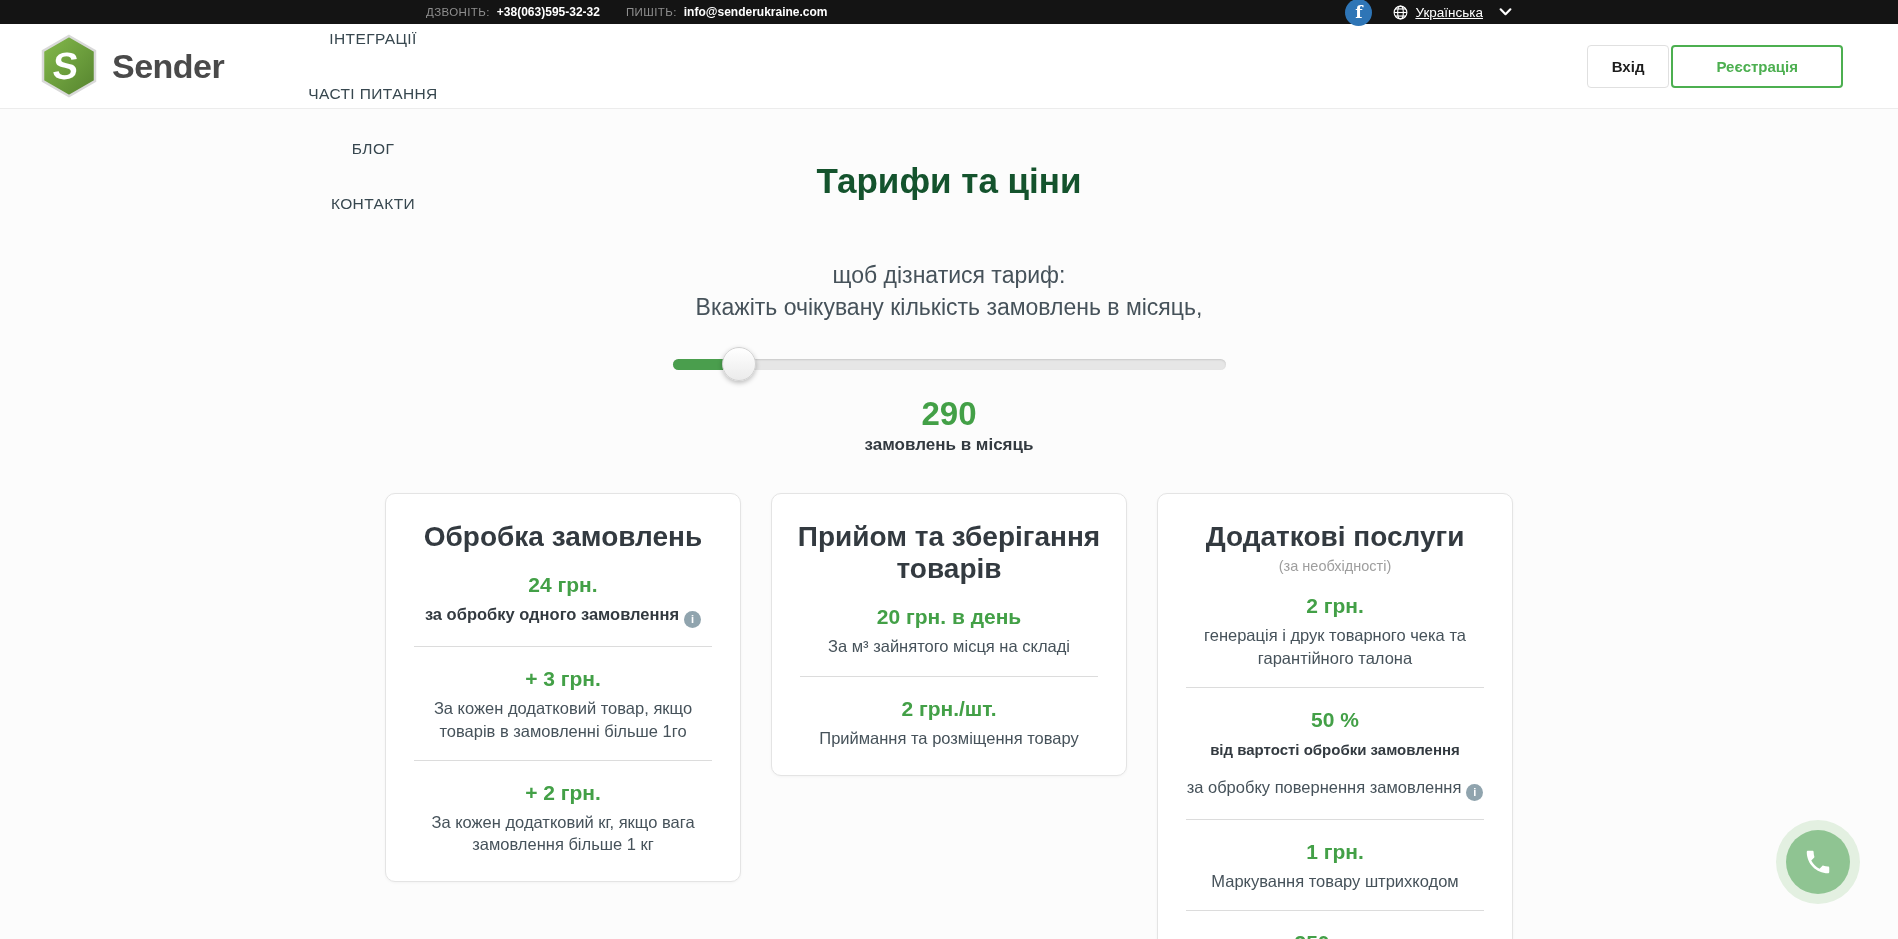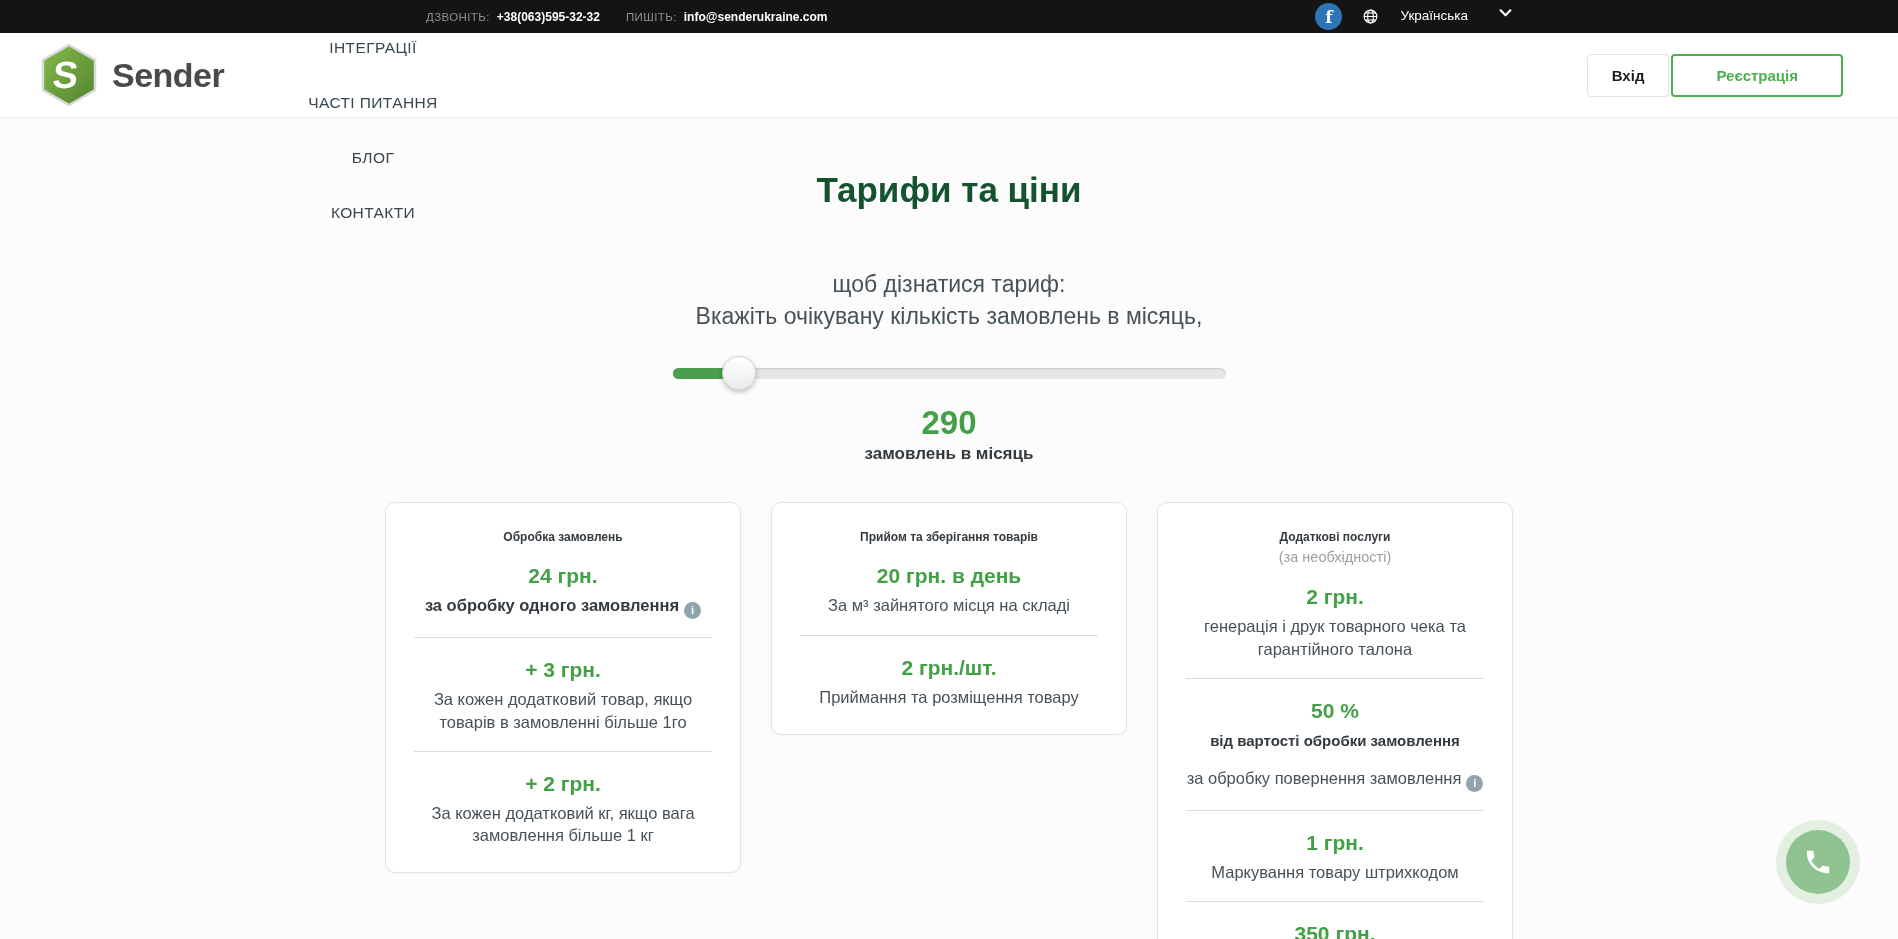--- a/index.html
+++ b/index.html
@@ -3,30 +3,30 @@
 <meta charset="utf-8">
 <style>
   * { margin:0; padding:0; box-sizing:border-box; }
   html,body { width:1898px; height:939px; }
   body {
     font-family:"Liberation Sans","DejaVu Sans",sans-serif;
     background:#fcfcfc; color:#37474f; overflow:hidden; position:relative;
   }
 
   
-  .topbar { height:33px; background:#141414; display:flex; align-items:center; }
+  .topbar { height:24px; background:#141414; display:flex; align-items:center; }
   .topbar-contacts { display:flex; align-items:center; gap:26px; margin-left:426px; }
   .contact { display:flex; align-items:baseline; gap:7px; }
   .contact-label { color:#8f8f8f; font-size:11.5px; letter-spacing:.4px; }
   .contact-value { color:#ffffff; font-size:12px; font-weight:bold; text-decoration:none; }
   .topbar-right { margin-left:auto; margin-right:386px; display:flex; align-items:center; gap:20px; }
   .fb-circle { width:27px; height:27px; border-radius:50%; background:#2e75b6; color:#fff;
     display:flex; align-items:center; justify-content:center;
     font-family:"DejaVu Serif",serif; font-weight:bold; font-size:17px; cursor:pointer; }
-  .lang-switch { display:flex; align-items:flex-start; gap:21px; color:#fff; font-size:13.5px; cursor:pointer; }
+  .lang-switch { display:flex; align-items:center; gap:6px; color:#fff; font-size:13.5px; cursor:pointer;text-decoration:underline; }
   .lang-switch svg { display:block; }
   .chevron { margin-left:10px; }
 
   
   .header { height:85px; background:#fff; border-bottom:1px solid #ececec;
     display:flex; align-items:center; padding:0 55px 0 40px; }
   .logo { display:flex; align-items:center; gap:14px; cursor:pointer; }
   .logo-text { font-size:34px; font-weight:bold; color:#4a4a4a; letter-spacing:-.5px; }
   .nav { display:flex; align-items:center; gap:37px; margin-left:84px;flex-direction:column; }
   .nav-item { font-size:15.5px; color:#37474f; letter-spacing:.4px; cursor:pointer; white-space:nowrap; }
@@ -49,21 +49,21 @@
   .slider-thumb { position:absolute; left:12%; top:0; transform:translateX(-50%);
     width:34px; height:34px; border-radius:50%; background:linear-gradient(#ffffff,#ebebeb);
     border:1px solid #d2d2d2; box-shadow:0 2px 5px rgba(0,0,0,.25); cursor:grab; }
   .orders-value { margin-top:14px; font-size:33px; font-weight:bold; color:#43a047; }
   .orders-label { margin-top:2px; font-size:17px; font-weight:bold; color:#333a40; }
 
   
   .cards { margin-top:38px; display:flex; align-items:flex-start; justify-content:center; gap:30px; }
   .card { width:356px; background:#fff; border:1px solid #e4e4e4; border-radius:10px;
     padding:27px 24px 26px; text-align:center; box-shadow:0 1px 3px rgba(0,0,0,.04); }
-  .card-title { font-size:12px; font-weight:bold; color:#333a40; }
+  .card-title { font-size:28px; font-weight:bold; color:#333a40; }
   .card-subtitle { margin-top:5px; font-size:14.5px; color:#9e9e9e; }
   .price { margin-top:20px; font-size:21px; font-weight:bold; color:#43a047; }
   .desc { margin-top:6px; font-size:16.5px; color:#46525a; line-height:1.35; }
   .desc.bold { font-weight:bold; color:#333a40; }
   .desc.small-bold { font-size:15px; font-weight:bold; color:#333a40; margin-top:8px; }
   .desc.gap-top { margin-top:16px; }
   .divider { border:none; border-top:1px solid #dcdcdc; margin:18px 4px 0; }
   .info-icon { display:inline-flex; width:17px; height:17px; border-radius:50%; background:#90a4ae;
     color:#fff; font-size:11px; font-weight:bold; align-items:center; justify-content:center;
     vertical-align:-3px; margin-left:5px; cursor:pointer; }

